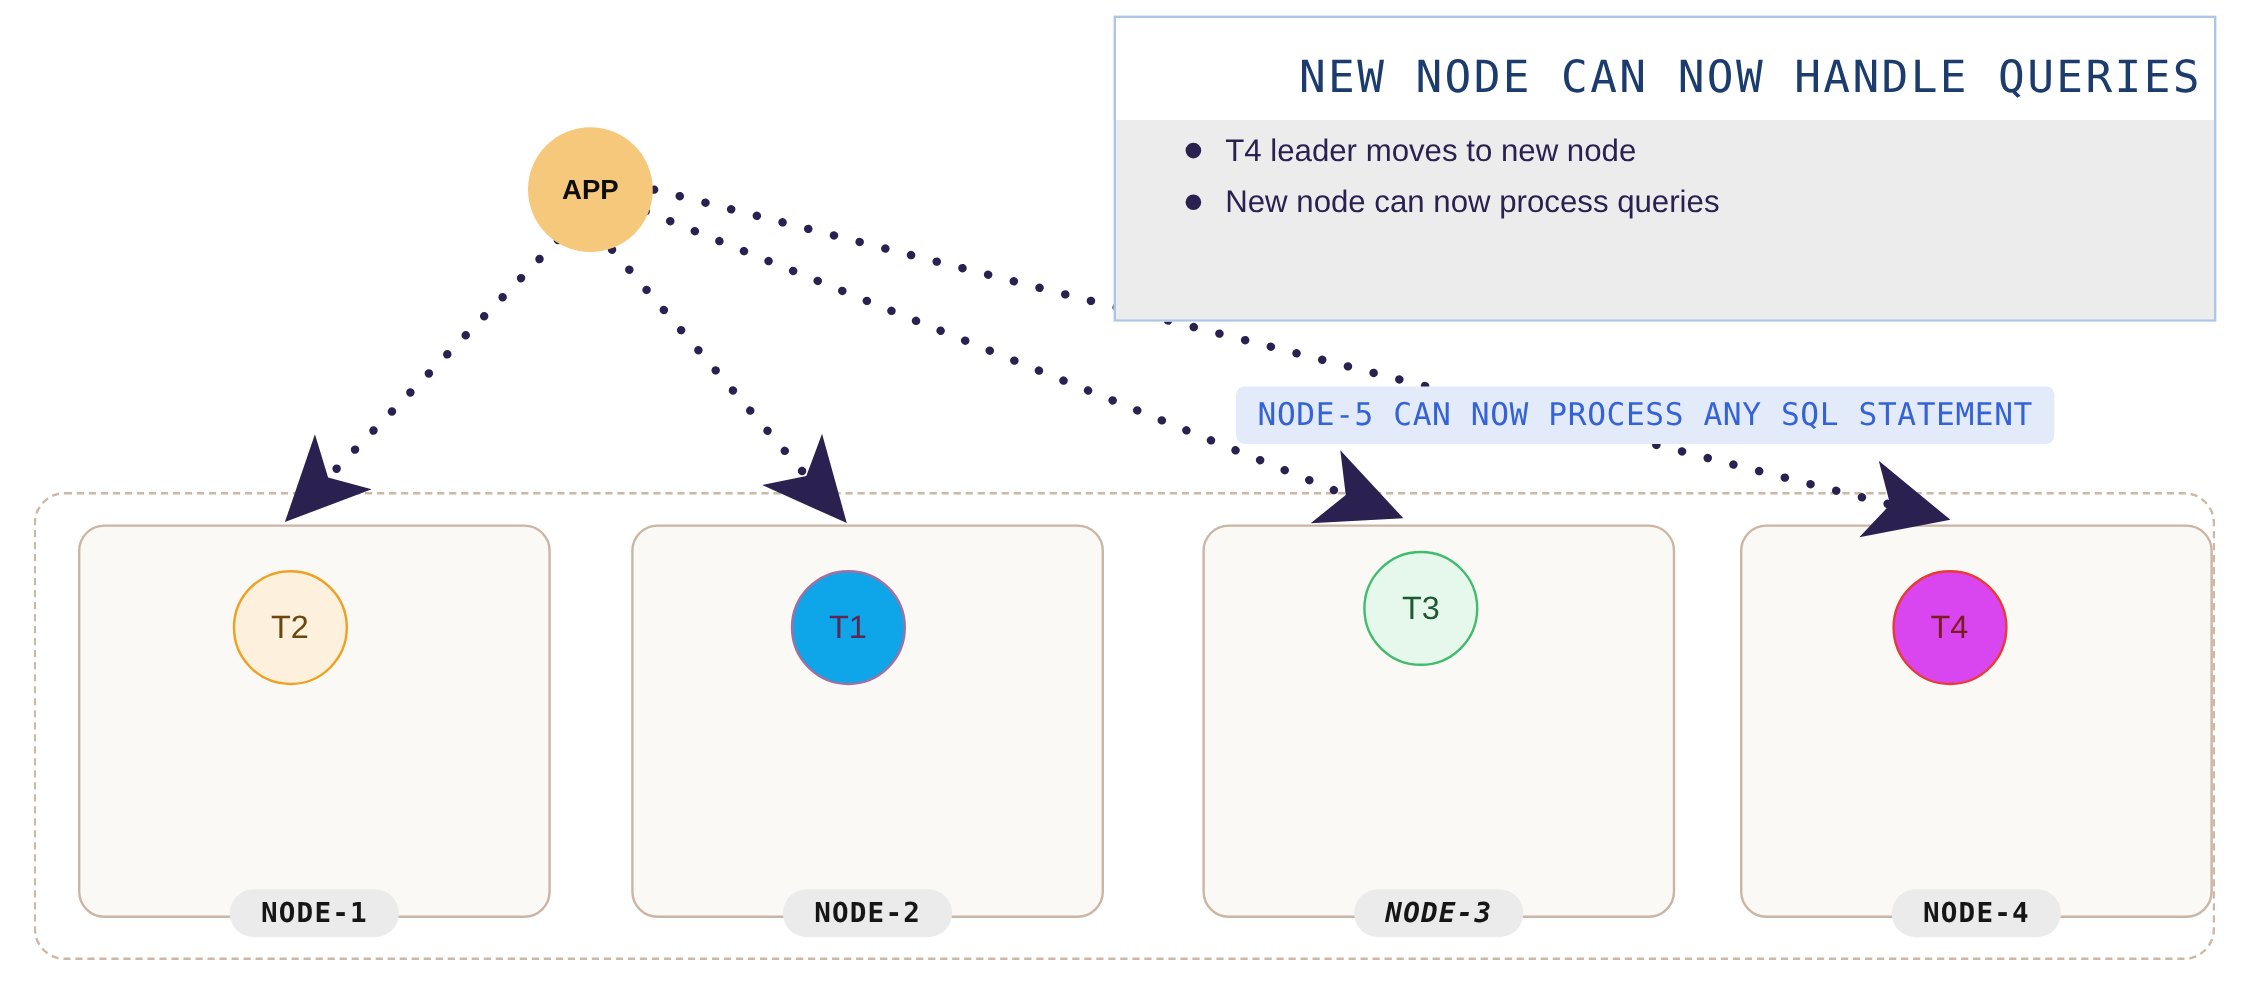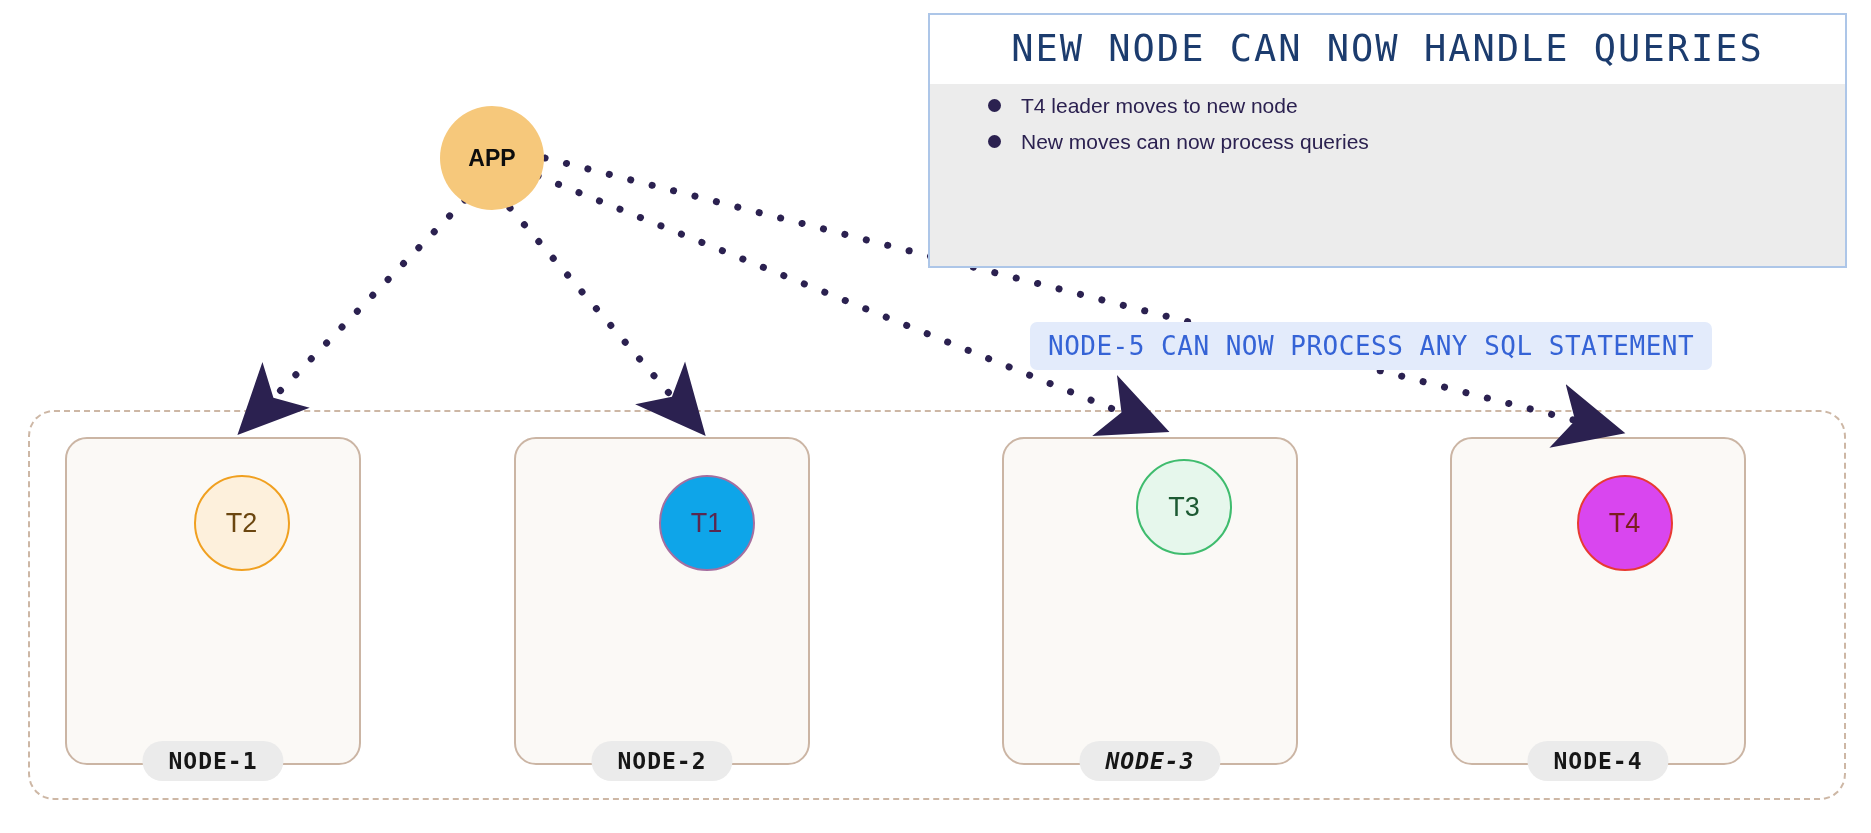--- a/index.html
+++ b/index.html
@@ -13,26 +13,26 @@
 
   
   .cluster-boundary{
     position:absolute;left:28px;top:410px;width:1818px;height:390px;
     border:2.2px dashed #cdb7a5;border-radius:26px;box-sizing:border-box;
     z-index:1;
   }
 
   
   .node-box{
-    position:absolute;top:437px;width:296px;height:328px;
+    position:absolute;top:437px;width:394px;height:328px;
     background:#fbf9f6;border:2px solid #cbb5a4;border-radius:22px;
     box-sizing:border-box;z-index:2;
   }
   #node-box-0{left:65px;}
-  #node-box-1{left:514px;padding-left:16px;}
+  #node-box-1{left:526px;padding-left:16px;}
   #node-box-2{left:1002px;font-style:italic;}
   #node-box-3{left:1450px;}
 
   .node-label{
     position:absolute;bottom:-18px;left:50%;transform:translateX(-50%);
     background:#ebebeb;border-radius:20px;
     padding:7px 26px;white-space:nowrap;
     font-family:"DejaVu Sans Mono","Liberation Mono",monospace;
     font-weight:bold;font-size:23px;letter-spacing:1px;color:#161616;
     z-index:6;
@@ -54,36 +54,36 @@
     font-size:23px;font-weight:bold;color:#0d0d0d;z-index:4;
   }
 
   
   #callout{
     position:absolute;left:928px;top:13px;width:919px;height:255px;
     border:2px solid #adc6e8;background:#ffffff;box-sizing:border-box;
     z-index:5;display:flex;flex-direction:column;
   }
   #callout-title{
-    flex:0 0 auto;padding:12px 10px 14px;text-align:center;
+    flex:0 0 auto;padding:28px 10px 14px;text-align:right;
     font-family:"DejaVu Sans Mono","Liberation Mono",monospace;
     font-size:37px;letter-spacing:2px;color:#1c3c6e;white-space:nowrap;
   }
   #callout-body{
     flex:1 1 auto;background:#ececec;padding:4px 0 0 0;
   }
   .bullet-row{
     display:flex;align-items:center;gap:20px;
     padding:3px 0 3px 58px;
   }
   .bullet-dot{
     width:13px;height:13px;border-radius:50%;background:#2b2150;flex:0 0 auto;
   }
   .bullet-text{
-    font-size:21px;color:#2b2150;white-space:nowrap;line-height:1.42;
+    font-size:26px;color:#2b2150;white-space:nowrap;line-height:1.42;
   }
 
   
   #sql-banner{
     position:absolute;left:1030px;top:322px;
     background:#e3ebfb;border-radius:7px;padding:9px 18px;
     font-family:"DejaVu Sans Mono","Liberation Mono",monospace;
     font-size:26px;letter-spacing:0.5px;color:#3563d6;white-space:nowrap;
     z-index:5;
   }
@@ -147,18 +147,18 @@
 
   <div id="callout">
     <div id="callout-title">NEW NODE CAN NOW HANDLE QUERIES</div>
     <div id="callout-body">
         <div class="bullet-row">
           <span class="bullet-dot"></span>
           <span class="bullet-text">T4 leader moves to new node</span>
         </div>
         <div class="bullet-row">
           <span class="bullet-dot"></span>
-          <span class="bullet-text">New moves can now process queries</span>
+          <span class="bullet-text">New node can now process queries</span>
         </div>
       </div>
   </div>
 
 </div>
 
 </body></html>

